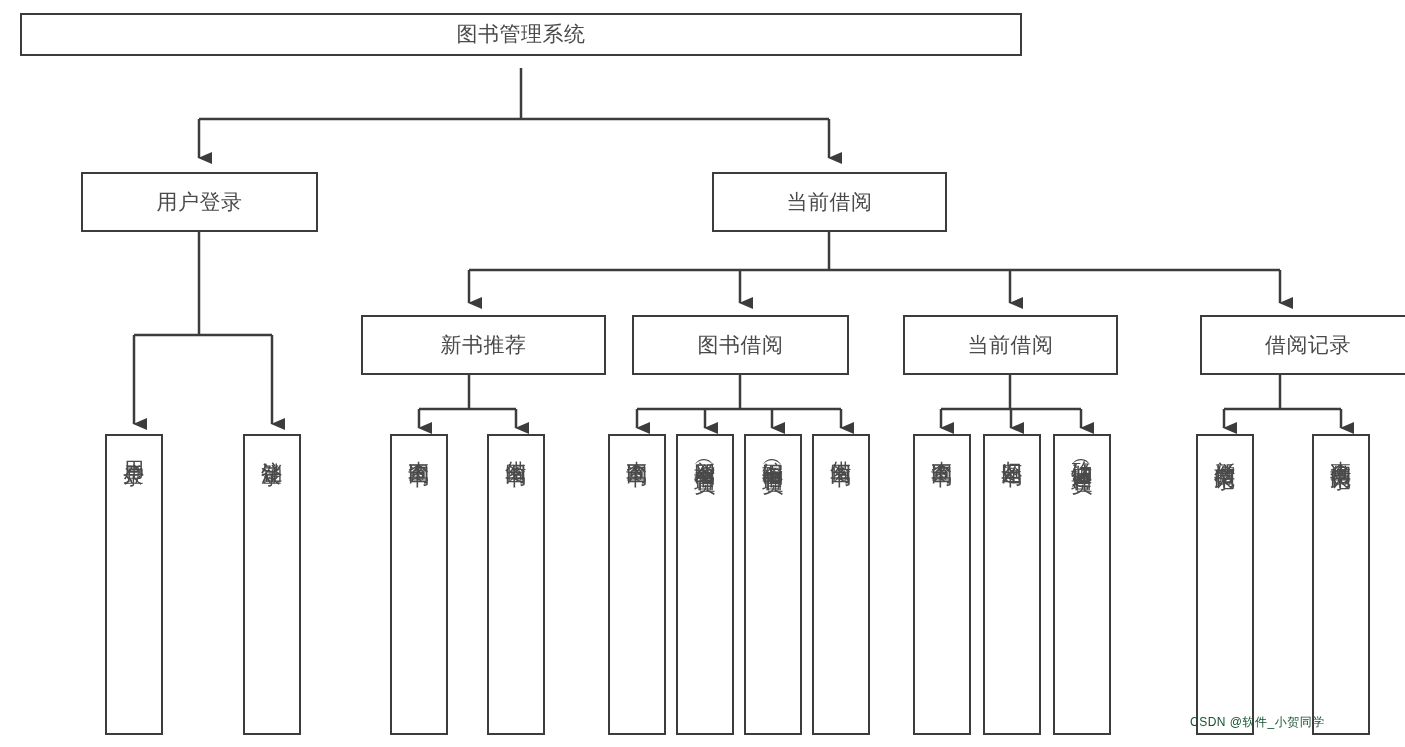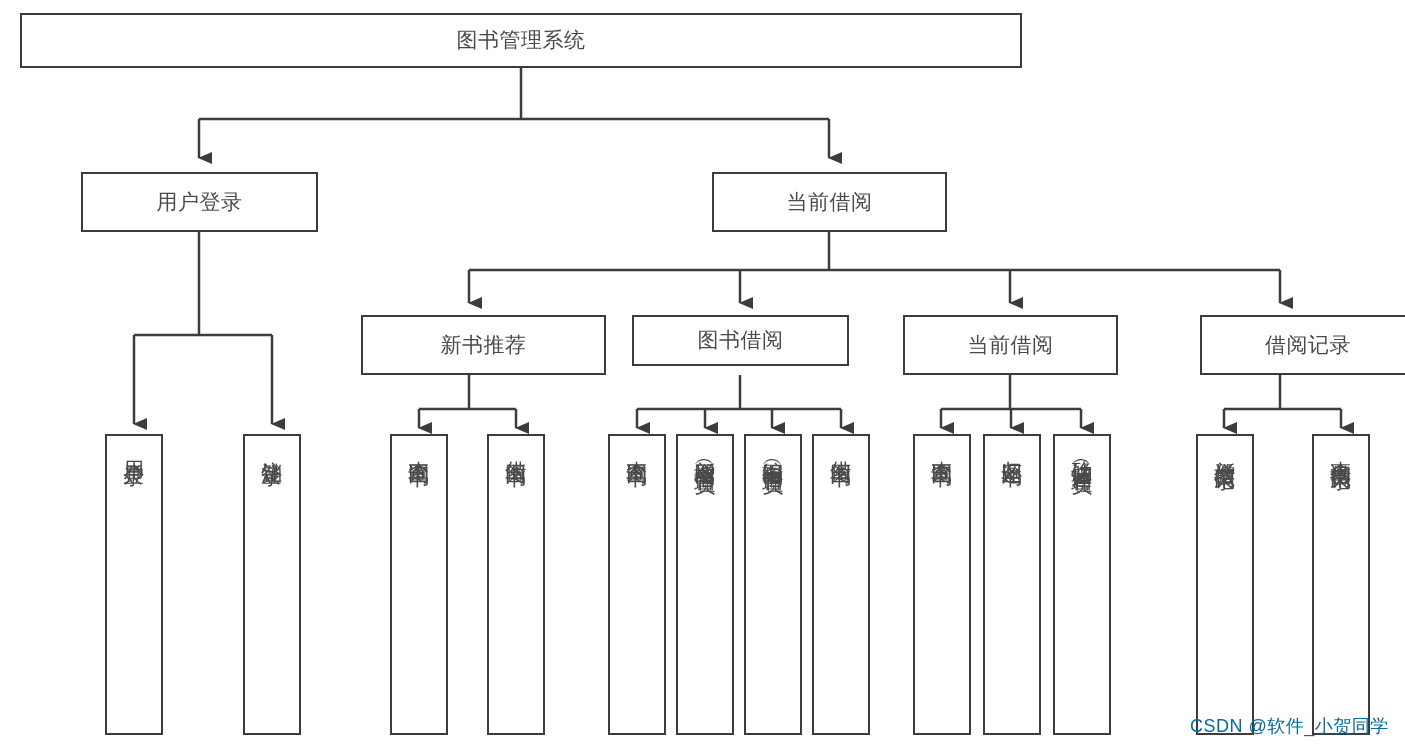--- a/index.html
+++ b/index.html
@@ -49,22 +49,22 @@
   .node.vertical .label {
     writing-mode: vertical-rl;
     text-orientation: upright;
     font-size: 21px;
     line-height: 1.32;
     letter-spacing: 2px;
     white-space: normal;
   }
   .watermark {
     position: absolute;
-    color: #0369a1;
-    font-size: 18px;
+    color: #14532d;
+    font-size: 12px;
     letter-spacing: 0.5px;
     white-space: nowrap;
     user-select: none;
   }
 </style>
 </head>
 <body>
 
 <div id="canvas">
 
@@ -111,37 +111,37 @@
       <path d="M 1011 409 L 1011 428" marker-end="url(#arrow)"></path>
       <path d="M 1081 409 L 1081 428" marker-end="url(#arrow)"></path>
 
       <path d="M 1280 375 L 1280 409"></path>
       <path d="M 1224 409 L 1341 409"></path>
       <path d="M 1224 409 L 1224 428" marker-end="url(#arrow)"></path>
       <path d="M 1341 409 L 1341 428" marker-end="url(#arrow)"></path>
     </g>
   </svg>
 
-  <div class="node" style="left:20px; top:13px; width:1002px; height:55px;">
+  <div class="node" style="left:20px; top:13px; width:1002px; height:43px;">
     <span class="label">图书管理系统</span>
   </div>
 
   <div class="node" style="left:81px; top:172px; width:237px; height:60px;">
     <span class="label">用户登录</span>
   </div>
 
   <div class="node" style="left:712px; top:172px; width:235px; height:60px;">
     <span class="label">当前借阅</span>
   </div>
 
   <div class="node" style="left:361px; top:315px; width:245px; height:60px;">
     <span class="label">新书推荐</span>
   </div>
 
-  <div class="node" style="left:632px; top:315px; width:217px; height:51px;">
+  <div class="node" style="left:632px; top:315px; width:217px; height:60px;">
     <span class="label">图书借阅</span>
   </div>
 
   <div class="node" style="left:903px; top:315px; width:215px; height:60px;align-items:center;">
     <span class="label">当前借阅</span>
   </div>
 
   <div class="node" style="left:1200px; top:315px; width:216px; height:60px;">
     <span class="label">借阅记录</span>
   </div>

